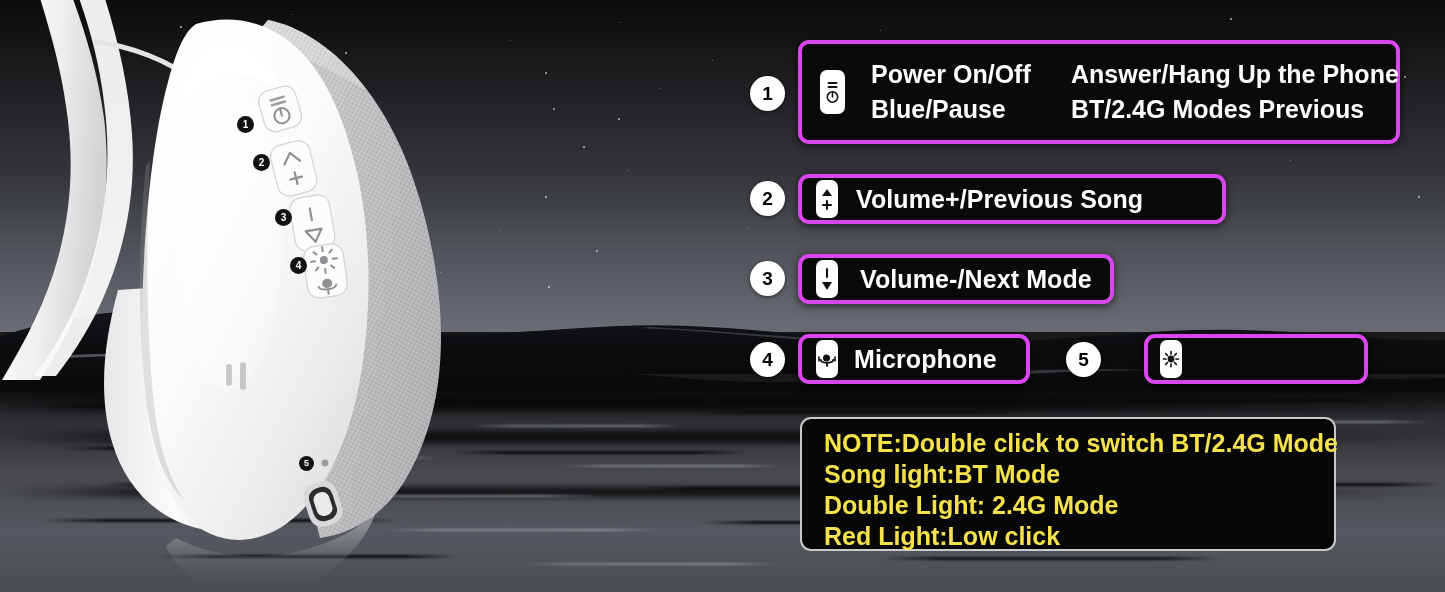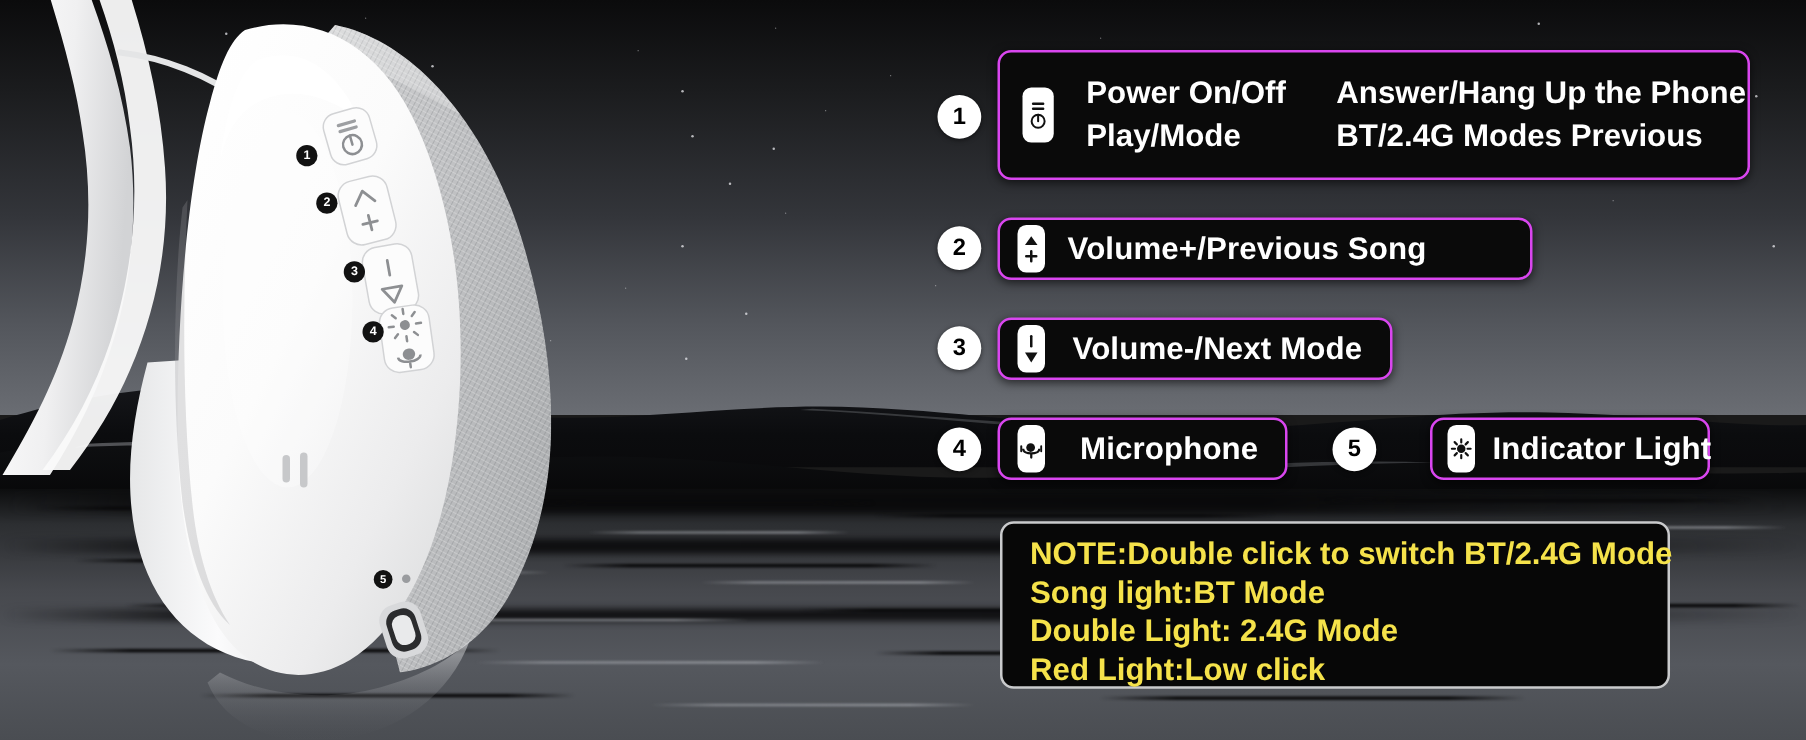--- a/index.html
+++ b/index.html
@@ -66,21 +66,21 @@
   .badge{
     position:absolute; width:35px; height:35px; border-radius:50%;
     background:#fff; color:#000;
     font-size:19px; font-weight:bold; line-height:35px; text-align:center;
     box-shadow:0 1px 4px rgba(0,0,0,.55);
   }
 
   .panel{
     position:absolute;
     background:#0a0a0a;
-    border:2px solid #d946ef;
+    border:4px solid #d946ef;
     border-radius:11px;
     display:flex; align-items:center;
     color:#fff;
     box-shadow:0 2px 8px rgba(0,0,0,.6);
   }
 
   .keyicon{
     flex:0 0 auto;
     width:25px; height:44px;
     background:#fff; border-radius:7px;
@@ -361,21 +361,21 @@
       <svg width="17" height="30" viewBox="0 0 17 30">
         <rect x="3.5" y="5" width="10" height="1.9" rx=".95" fill="#111"></rect>
         <rect x="3.5" y="9" width="10" height="1.9" rx=".95" fill="#111"></rect>
         <circle cx="8.5" cy="20" r="5.2" fill="none" stroke="#111" stroke-width="1.6"></circle>
         <path d="M8.5,14.8 L8.5,20" stroke="#111" stroke-width="1.6" stroke-linecap="round"></path>
       </svg>
     </div>
     <div class="p1grid">
       <span>Power On/Off</span>
       <span>Answer/Hang Up the Phone</span>
-      <span>Play/Mode</span>
+      <span>Blue/Pause</span>
       <span>BT/2.4G Modes Previous</span>
     </div>
   </div>
 
   <div class="badge" style="left:750px;top:181px">2</div>
 
   <div class="panel" style="left:798px;top:174px;width:428px;height:50px">
     <div class="keyicon" style="height:38px;width:22px;margin-left:14px">
       <svg width="16" height="28" viewBox="0 0 16 28">
         <path d="M3,11 L8,4 L13,11 Z" fill="#111"></path>
@@ -401,35 +401,34 @@
 
   <div class="panel" style="left:798px;top:334px;width:232px;height:50px">
     <div class="keyicon" style="height:38px;width:22px;margin-left:14px">
       <svg width="18" height="18" viewBox="0 0 18 18">
         <rect x="5" y="4.5" width="7" height="7" rx="3.5" fill="#111"></rect>
         <path d="M2.5,9 C2.5,14 15.5,14 15.5,9" fill="none" stroke="#111" stroke-width="1.8"></path>
         <path d="M9,13.5 L9,16" stroke="#111" stroke-width="1.8" stroke-linecap="round"></path>
         <path d="M1,7 L1,11 M17,7 L17,11" stroke="#111" stroke-width="1.6" stroke-linecap="round"></path>
       </svg>
     </div>
-    <span class="ptext" style="margin-left:28px">Microphone</span>
+    <span class="ptext" style="margin-left:16px">Microphone</span>
   </div>
 
   <div class="badge" style="left:1066px;top:342px">5</div>
 
   <div class="panel" style="left:1144px;top:334px;width:224px;height:50px">
     <div class="keyicon" style="height:38px;width:22px;margin-left:12px">
       <svg width="18" height="18" viewBox="0 0 18 18">
         <circle cx="9" cy="9" r="3.4" fill="#111"></circle>
         <path d="M9,1.5 L9,4 M9,14 L9,16.5 M1.5,9 L4,9 M14,9 L16.5,9
                  M3.7,3.7 L5.5,5.5 M12.5,12.5 L14.3,14.3
                  M14.3,3.7 L12.5,5.5 M5.5,12.5 L3.7,14.3" stroke="#111" stroke-width="1.7" stroke-linecap="round"></path>
       </svg>
     </div>
-    <span class="ptext" style="margin-left:14px">Indicator Light</span>
   </div>
 
   <div class="notebox" style="left:800px;top:417px;width:536px;height:134px">
     <div class="nline">NOTE:Double click to switch BT/2.4G Mode</div>
     <div class="nline">Song light:BT Mode</div>
     <div class="nline">Double Light:  2.4G Mode</div>
     <div class="nline">Red Light:Low click</div>
   </div>
 
 </div>

